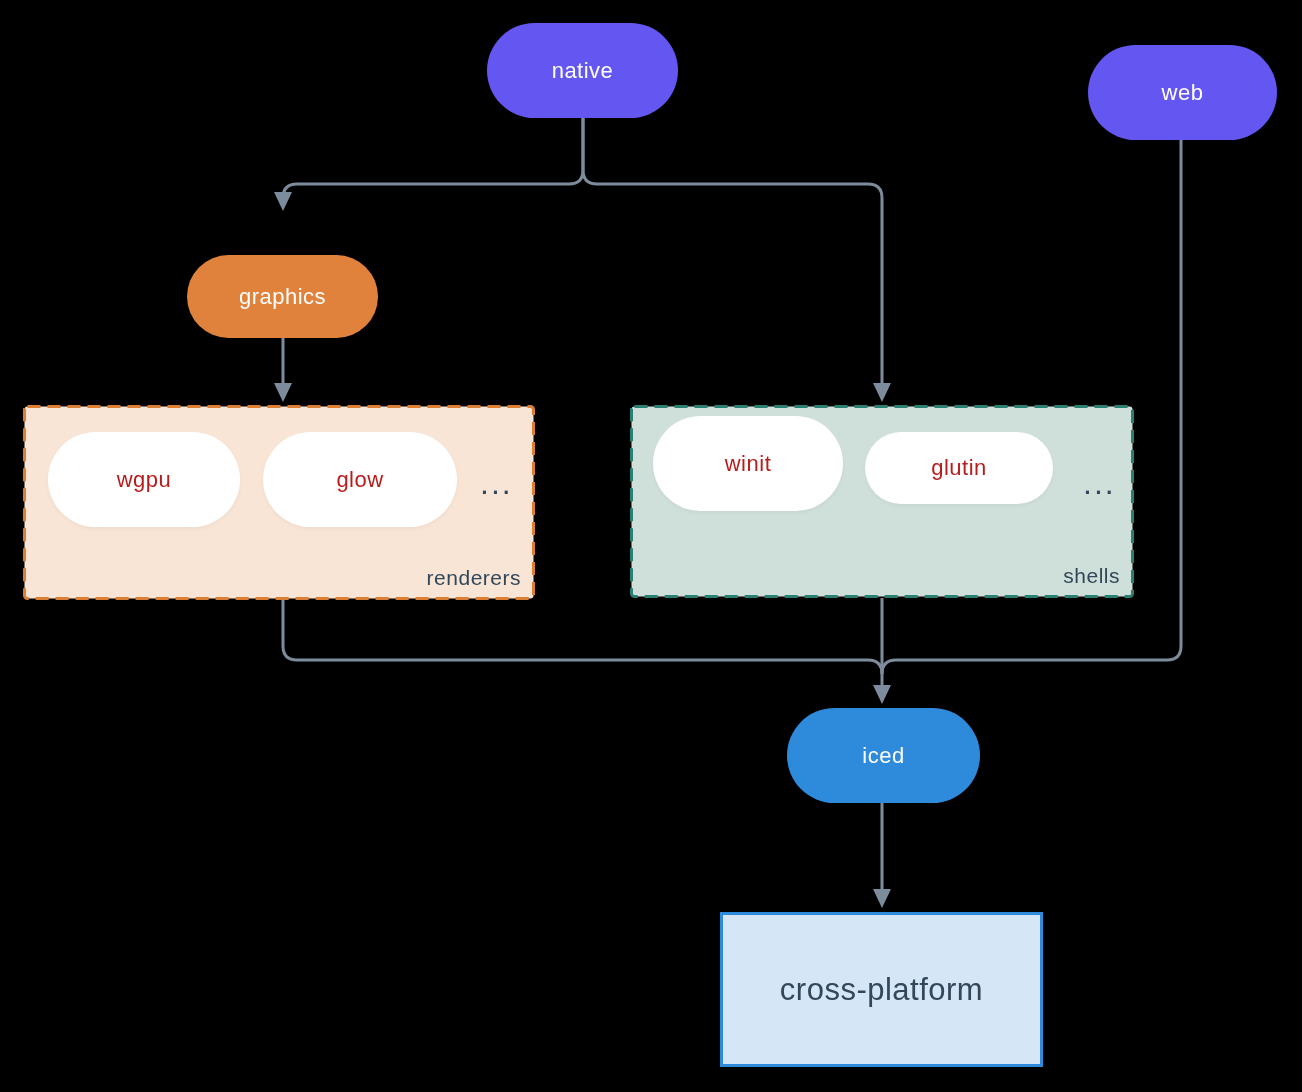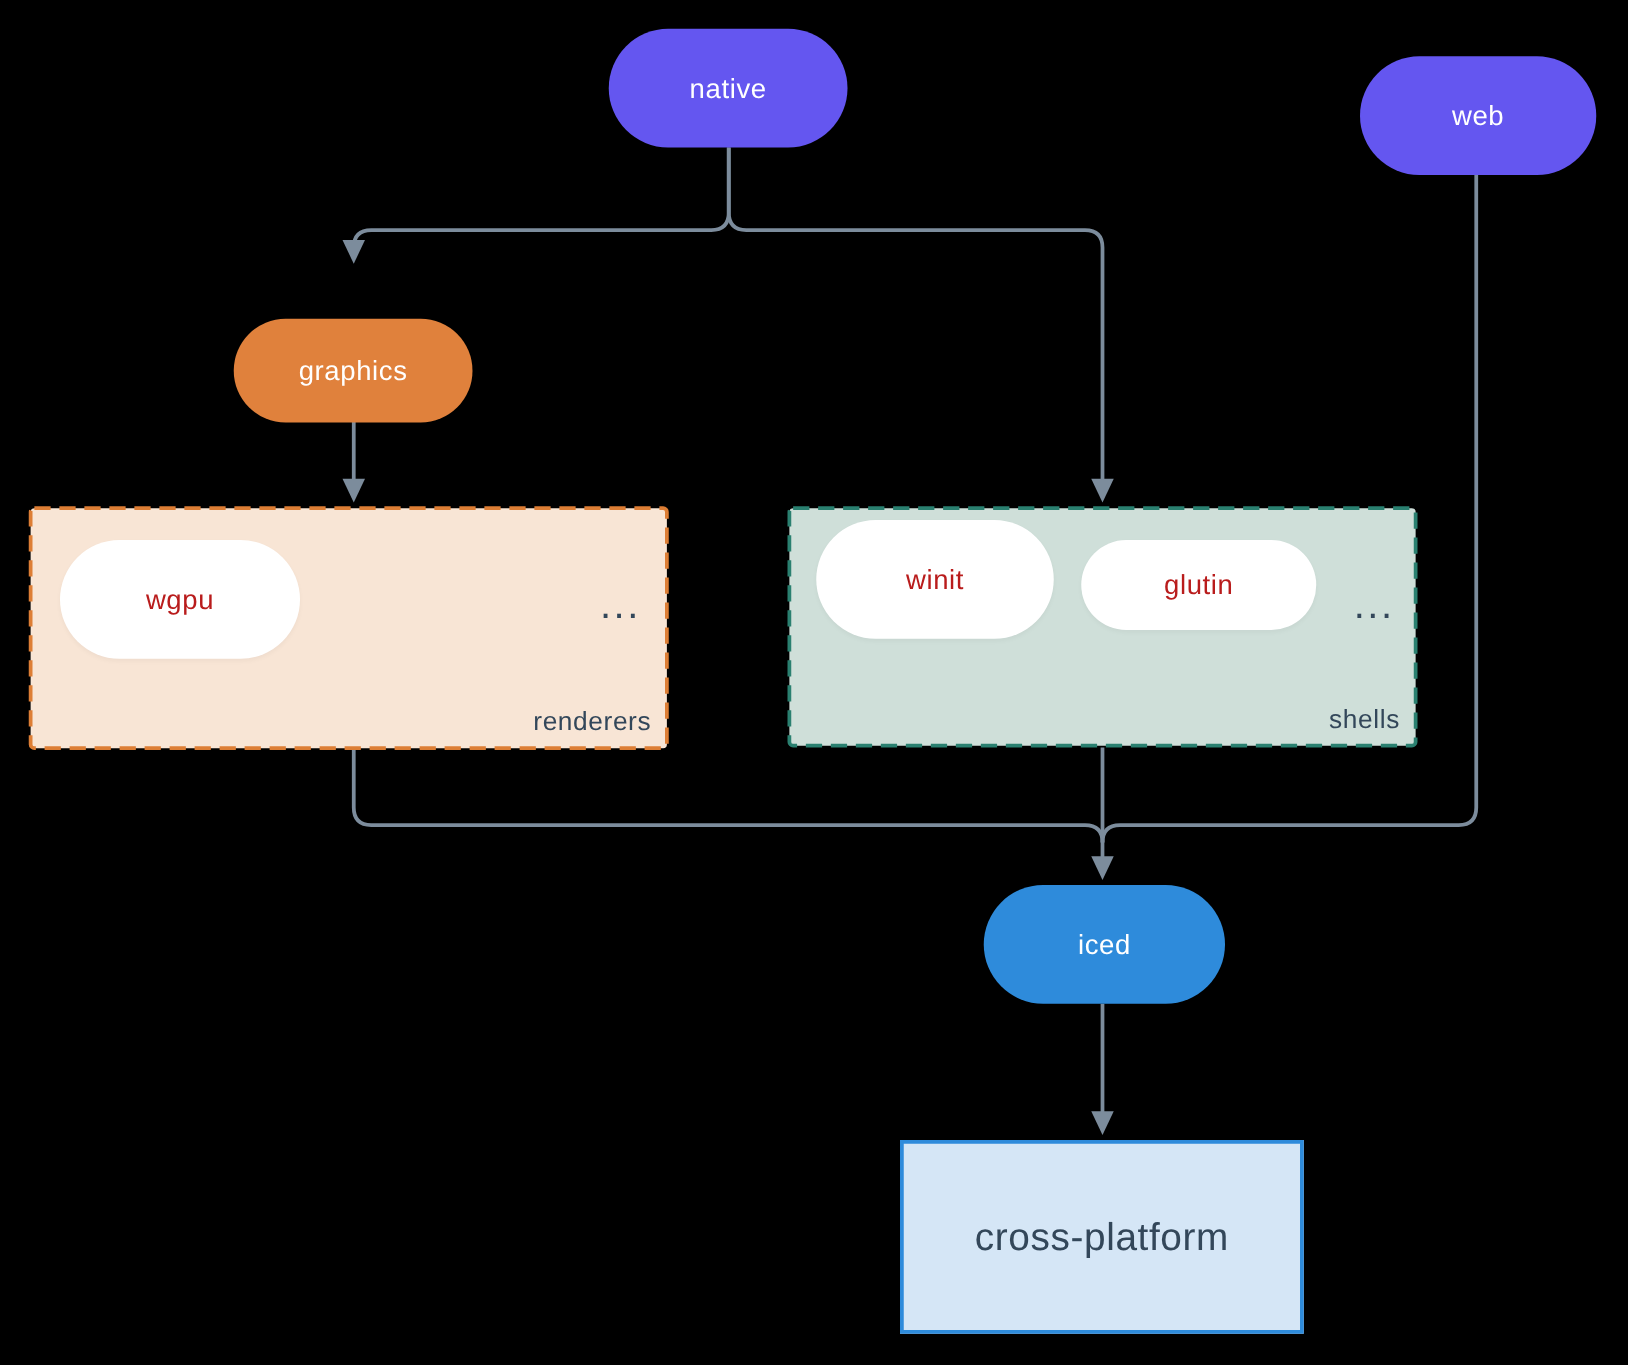--- a/index.html
+++ b/index.html
@@ -123,20 +123,23 @@
   </div>
 
   <div class="node-pill pill-orange" style="left:187px; top:215px; width:191px; height:83px;margin-top:40px;">
     <span>graphics</span>
   </div>
 
   <div class="group-box" style="left:23px; top:405px; width:512px; height:195px;">
     <div class="node-pill pill-white" style="left:25px; top:27px; width:192px; height:95px;">
       <span>wgpu</span>
     </div>
+    <div class="node-pill pill-white" style="left:240px; top:27px; width:194px; height:95px;">
+      <span>glow</span>
+    </div>
     <span class="dots" style="left:457px; top:60px;">...</span>
     <span class="group-label">renderers</span>
   </div>
 
   <div class="group-box" style="left:630px; top:405px; width:504px; height:193px;">
     <div class="node-pill pill-white" style="left:23px; top:11px; width:190px; height:95px;">
       <span>winit</span>
     </div>
     <div class="node-pill pill-white" style="left:235px; top:27px; width:188px; height:72px;">
       <span>glutin</span>

